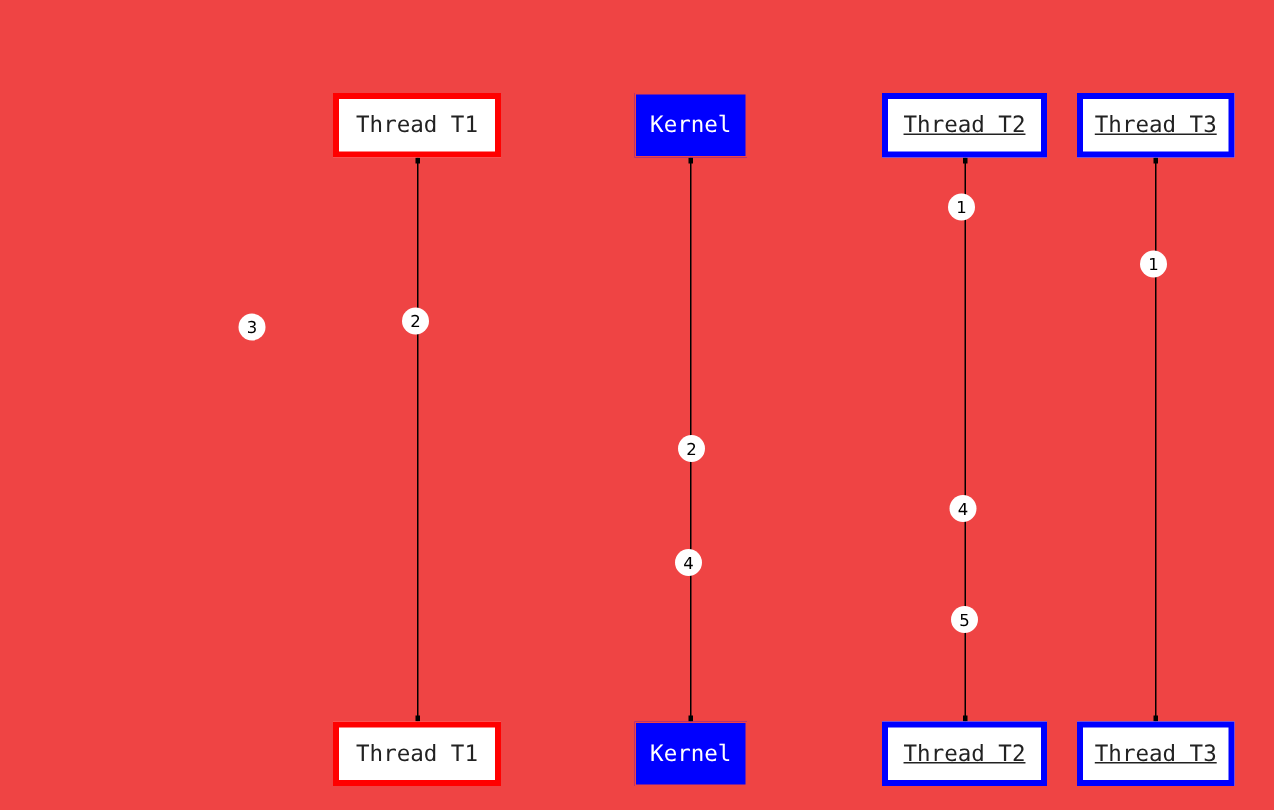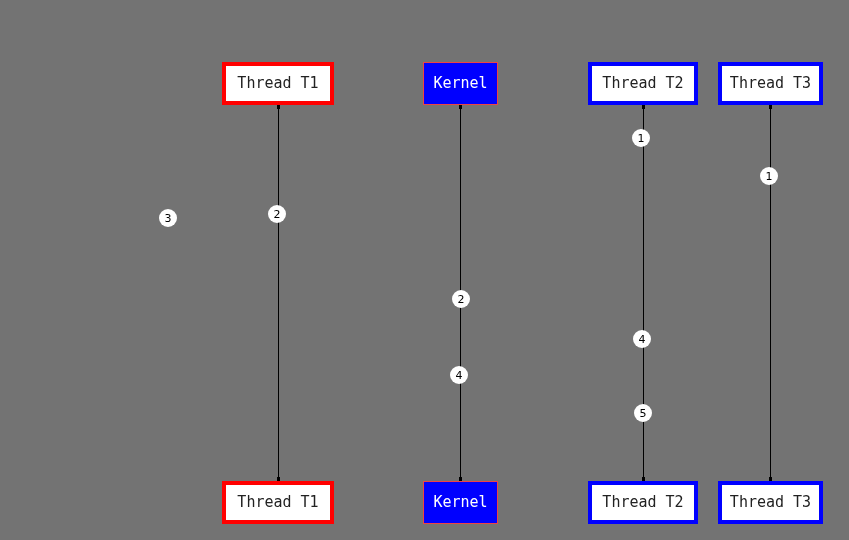--- a/index.html
+++ b/index.html
@@ -38,21 +38,21 @@
     border: 1px solid #ef4444;
     color: #ffffff;
   }
   .pbox.outlined {
     background: #ffffff;
     color: #222222;
     border-style: solid;
     border-width: 4px;
   }
   .pbox.red   { border-color: #ff0000; }
-  .pbox.blue  { border-color: #0000ff; }
+  .pbox.blue  { border-color: #0000ff; text-decoration: underline; }
 
   
   .stub {
     position: absolute;
     width: 3px;
     height: 4px;
     background: #000000;
   }
 
   
@@ -67,21 +67,21 @@
     align-items: center;
     justify-content: center;
     font-family: "DejaVu Sans", "Liberation Sans", sans-serif;
     font-size: 11px;
     line-height: 1;
   }
 </style>
 </head>
 <body>
 
-<div id="diagram" style="width: 849px; height: 540px; background: #737373;">
+<div id="diagram" style="width: 849px; height: 540px; background: #ef4444;">
 
   <div id="lifelines">
       <div class="lifeline" style="left: 278px; top: 105px; height: 376px; background: rgb(0, 0, 0);"></div>
       <div class="stub" style="left: 277px; top: 105px;"></div>
       <div class="stub" style="left: 277px; top: 477px;"></div>
       <div class="lifeline" style="left: 460px; top: 105px; height: 376px; background: rgb(0, 0, 0);"></div>
       <div class="stub" style="left: 459px; top: 105px;"></div>
       <div class="stub" style="left: 459px; top: 477px;"></div>
       <div class="lifeline" style="left: 643px; top: 105px; height: 376px; background: rgb(0, 0, 0);"></div>
       <div class="stub" style="left: 642px; top: 105px;"></div>

